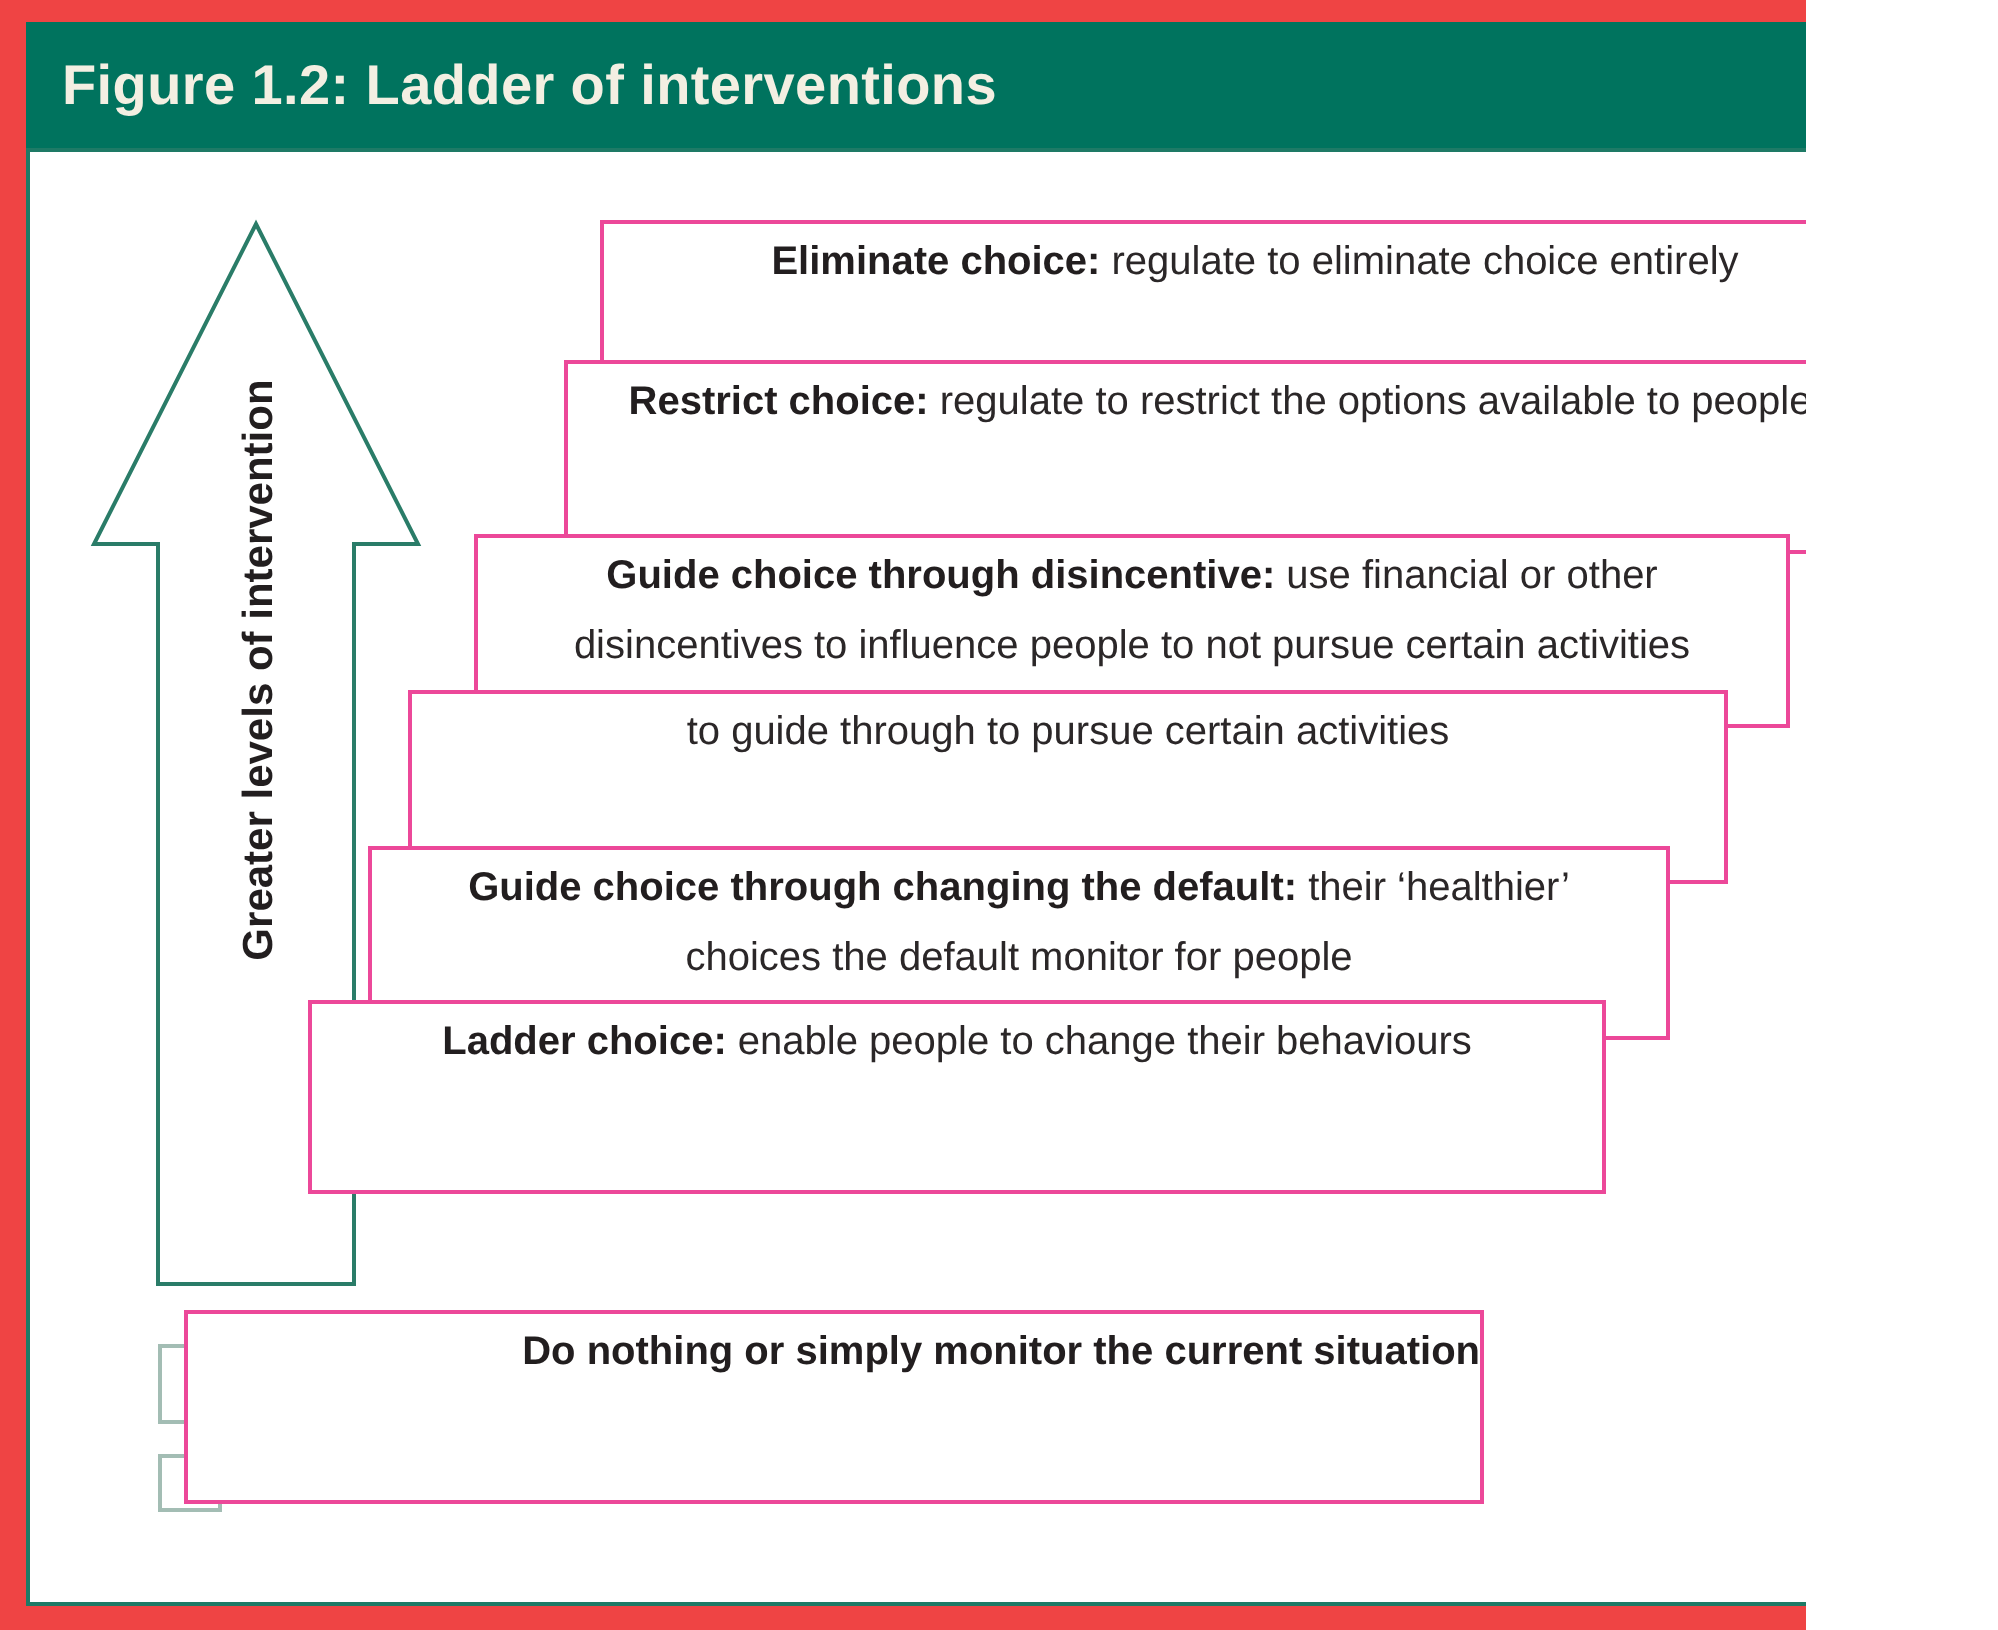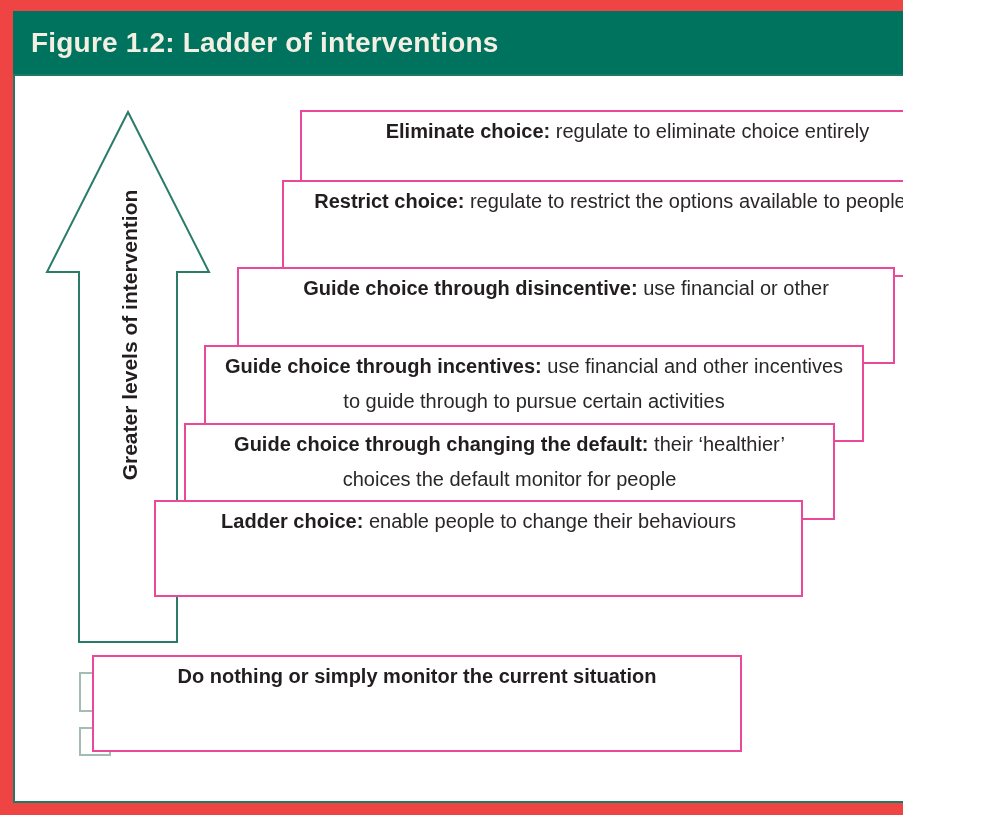--- a/index.html
+++ b/index.html
@@ -37,21 +37,21 @@
   }
   .rung .line{white-space:nowrap;}
   .rung b{font-weight:bold;color:#221E1F;}
   .r1{left:285px;top:34px; width:655px;z-index:10;}
   .r2{left:255px;top:104px;width:656px;z-index:11;margin-left:12px;}
   .r3{left:222px;top:191px;width:658px;z-index:12;}
   .r4{left:189px;top:269px;width:660px;z-index:13;}
   .r5{left:169px;top:347px;width:651px;z-index:14;}
   .r6{left:139px;top:424px;width:649px;z-index:15;}
   .r7{left:108px;top:500px;width:650px;z-index:16;}
-  .r8{left:77px; top:579px;width:650px;z-index:17;}
+  .r8{left:77px; top:579px;width:650px;z-index:17;text-align:right;}
   
   .tab{
     position:absolute;box-sizing:border-box;background:#ffffff;
     border:2px solid #A3BDB4;z-index:3;
   }
   .tab-a{left:64px;top:596px;width:32px;height:40px;}
   .tab-b{left:64px;top:651px;width:32px;height:29px;}
 </style>
 </head>
 <body>
@@ -78,24 +78,24 @@
       <div class="line"></div>
     </div>
 
     <div class="rung r2">
       <div class="line"><b>Restrict choice:</b><span> regulate to restrict the options available to people</span></div>
       <div class="line"></div>
     </div>
 
     <div class="rung r3">
       <div class="line"><b>Guide choice through disincentive:</b><span> use financial or other</span></div>
+      <div class="line">disincentives to influence people to not pursue certain activities</div>
     </div>
 
     <div class="rung r4">
-      <div class="line"><b>Guide choice through incentives:</b><span> use financial and other incentives</span></div>
       <div class="line">to guide through to pursue certain activities</div>
     </div>
 
     <div class="rung r5">
       <div class="line"><b>Guide choice through changing the default:</b><span> their ‘healthier’</span></div>
       <div class="line">choices the default monitor for people</div>
     </div>
 
     <div class="rung r6">
       <div class="line"><b>Ladder choice:</b><span> enable people to change their behaviours</span></div>

